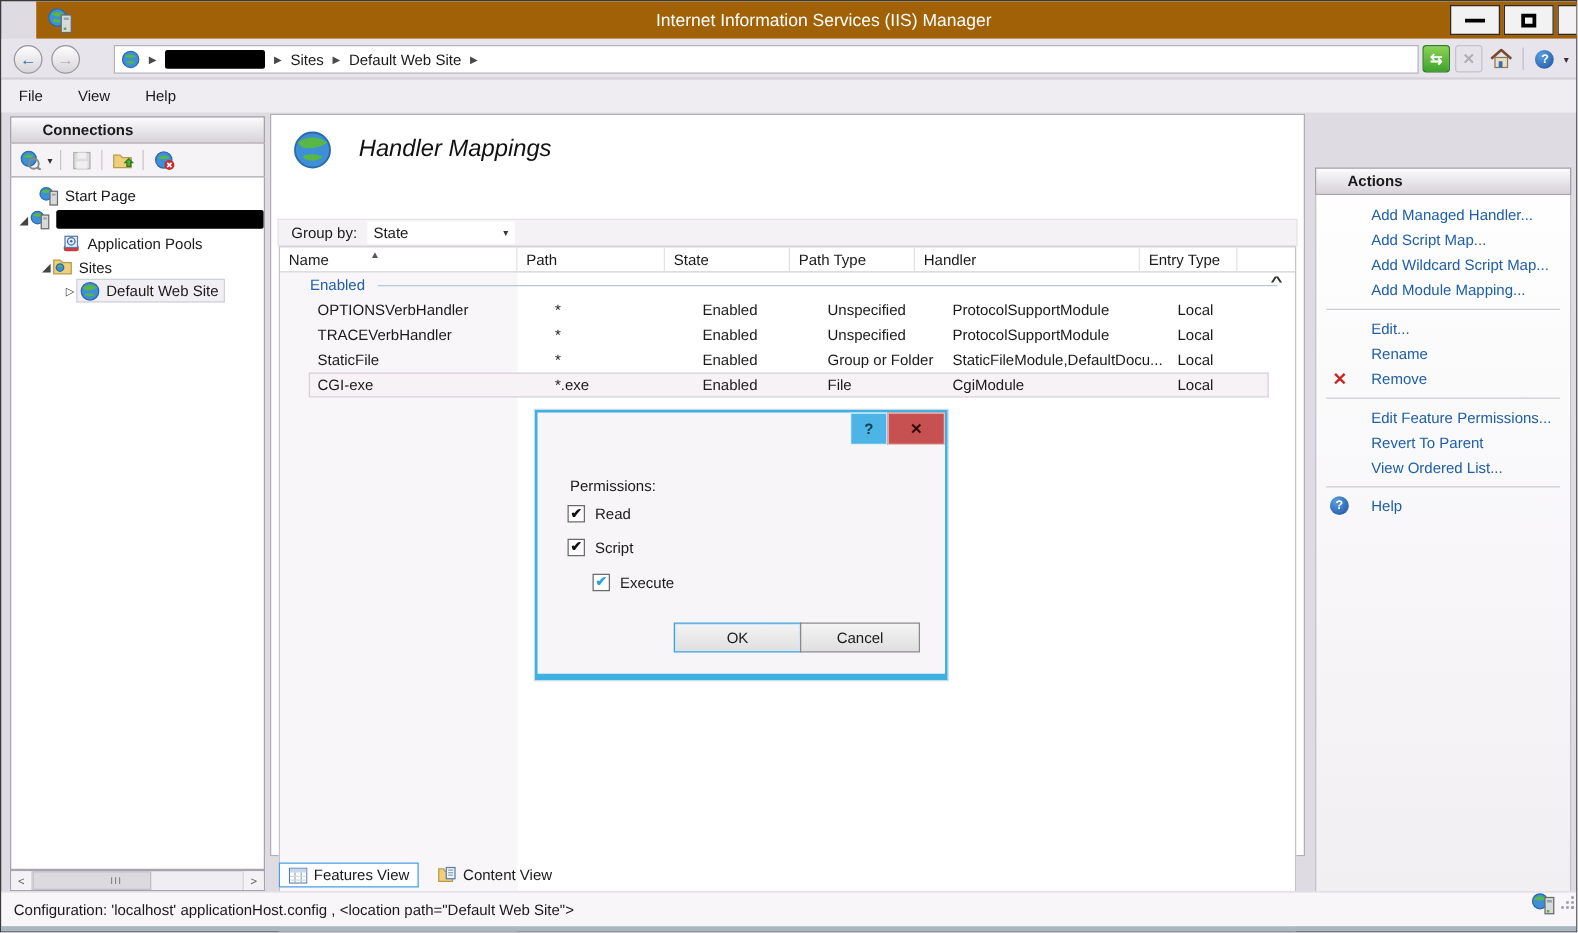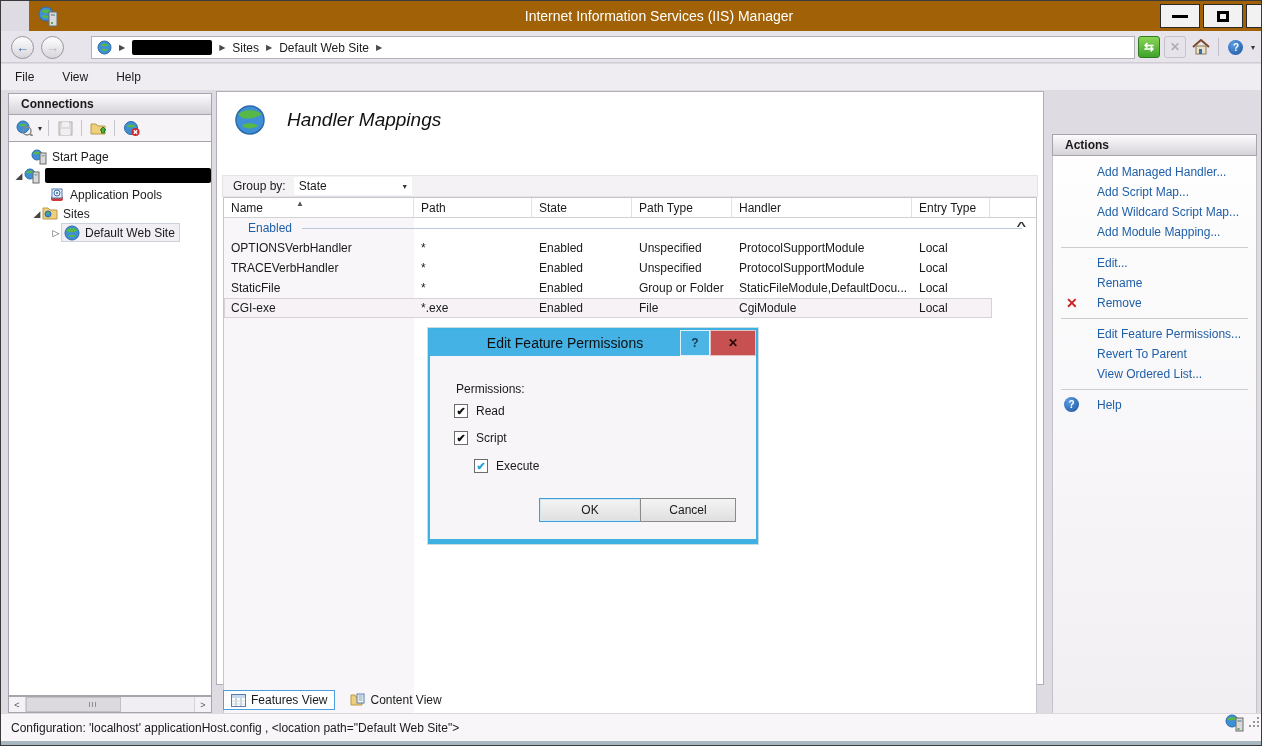--- a/index.html
+++ b/index.html
@@ -28,21 +28,21 @@
   .btn-refresh { background:linear-gradient(#8bd455,#3fa32e); border:1px solid #2d7d20; color:#fff; font-weight:bold; font-size:12px; }
   .btn-stop { background:#e6e3ea; border:1px solid #c5c2ca; color:#b0adb6; font-weight:bold; }
   .addr-sep { width:1px; height:18px; background:#c2bfc8; margin:0 2px; }
   .help-caret { font-size:8px; color:#333; }
 
   
   .menubar { position:absolute; left:0; top:63px; width:100%; height:26px; background:#f0edf2; display:flex; align-items:center; gap:0; }
   .menu-item { padding:4px 14px; }
 
   
-  .panel-header { height:22px; background:linear-gradient(#fcfbfd,#d6d2d9); border:1px solid #a8a4ac; font-weight:bold; display:flex; align-items:center; padding-left:12px; }
+  .panel-header { height:22px; background:linear-gradient(#fcfbfd,#d6d2d9); border:1px solid #a8a4ac; font-weight:bold; display:flex; align-items:center; padding-left:25px; }
 
   .connections { position:absolute; left:7px; top:92px; width:204px; height:620px; }
   .conn-toolbar { height:26px; background:#f6f3f7; border-left:1px solid #a8a4ac; border-right:1px solid #a8a4ac; display:flex; align-items:center; padding-left:5px; gap:4px; }
   .tool-sep { width:1px; height:16px; background:#c9c5cd; margin:0 2px; }
   .toolicon { width:20px; height:20px; display:flex; align-items:center; justify-content:center; }
   .treebox { position:absolute; left:0; top:48px; width:204px; height:555px; background:#fff; border:1px solid #a8a4ac; overflow:hidden; }
   .tree-row { position:relative; height:19px; display:flex; align-items:center; }
   .expander { width:10px; font-size:9px; color:#444; text-align:center; flex:none; }
   .tree-icon { width:16px; height:16px; flex:none; margin-right:5px; }
   .tree-label { white-space:nowrap; }
@@ -64,21 +64,21 @@
 
   .listbox { position:absolute; left:6px; top:105px; width:814px; height:567px; border:1px solid #c8c4cc; background:#fff; overflow:hidden; }
   .col-shade { position:absolute; left:0; top:20px; width:190px; bottom:0; background:#f8f6f8; }
   .lheader { position:relative; display:grid; grid-template-columns:190px 118px 100px 100px 180px 78px 1fr; height:20px; border-bottom:1px solid #d2d2d2; background:#fff; }
   .lheader > div { border-right:1px solid #e2e2e2; display:flex; align-items:center; padding-left:7px; position:relative; }
   .sort-arrow { position:absolute; left:72px; top:1px; font-size:8px; color:#555; }
   .grouprow { position:relative; height:20px; display:flex; align-items:center; padding-left:24px; }
   .grouprow .glabel { color:#1e5fa8; margin-right:10px; }
   .grouprow .gline { flex:1; height:1px; background:#b9c8dd; margin-right:14px; }
   .grouprow .gchev { position:absolute; right:12px; top:2px; font-weight:bold; color:#333; font-size:11px; transform:scaleX(1.5); }
-  .lrow { position:relative; display:grid; grid-template-columns:190px 118px 100px 100px 180px 78px 1fr; height:20px; align-items:center; }
+  .lrow { position:relative; display:grid; grid-template-columns:190px 118px 100px 100px 180px 78px 1fr; height:20px; align-items:center;margin-left:23px; }
   .lrow > div { padding-left:7px; white-space:nowrap; overflow:hidden; }
   .lrow.selected { background:#f7f2f6; outline:1px solid #d7d1d8; outline-offset:-1px; width:768px; }
 
   
   .actions { position:absolute; left:1051px; top:90px; width:205px; height:603px; background:linear-gradient(#ffffff,#f1eef2); border:1px solid #c6c2c9; border-top:none;margin-top:44px; }
   .actions .panel-header { margin:-1px -1px 6px -1px; }
   .act-link { position:relative; height:20px; line-height:20px; padding-left:44px; color:#1e5fa8; white-space:nowrap; }
   .act-sep { height:1px; background:#cfccd2; margin:5px 8px; }
   .act-ico-x { position:absolute; left:13px; top:0; color:#cc2222; font-weight:bold; font-size:14px; }
   .act-ico-help { position:absolute; left:11px; top:2px; width:15px; height:15px; border-radius:50%; background:radial-gradient(circle at 35% 30%,#5a9fe0,#1d4f9e); color:#fff; font-size:10px; font-weight:bold; display:flex; align-items:center; justify-content:center; }
@@ -444,23 +444,20 @@
     <span style="left:8px;top:8px"></span>
       <span style="left:8px;top:4px"></span>
       <span style="left:8px;top:0"></span>
     <span style="left:4px;top:8px"></span>
       <span style="left:4px;top:4px"></span>
       <span style="left:0;top:8px"></span>
   </span>
   <div class="bottomstrip"></div>
 
   <div class="dialog">
-    <div class="dlg-title">
-      <span style="padding-right:56px">Edit Feature Permissions</span>
-    </div>
     <div class="dlg-btns">
       <div class="dlg-help">
           <span>?</span>
         </div>
       <div class="dlg-close">
           <span>✕</span>
         </div>
     </div>
     <div class="dlg-body">
       <div class="dlg-label">Permissions:</div>

